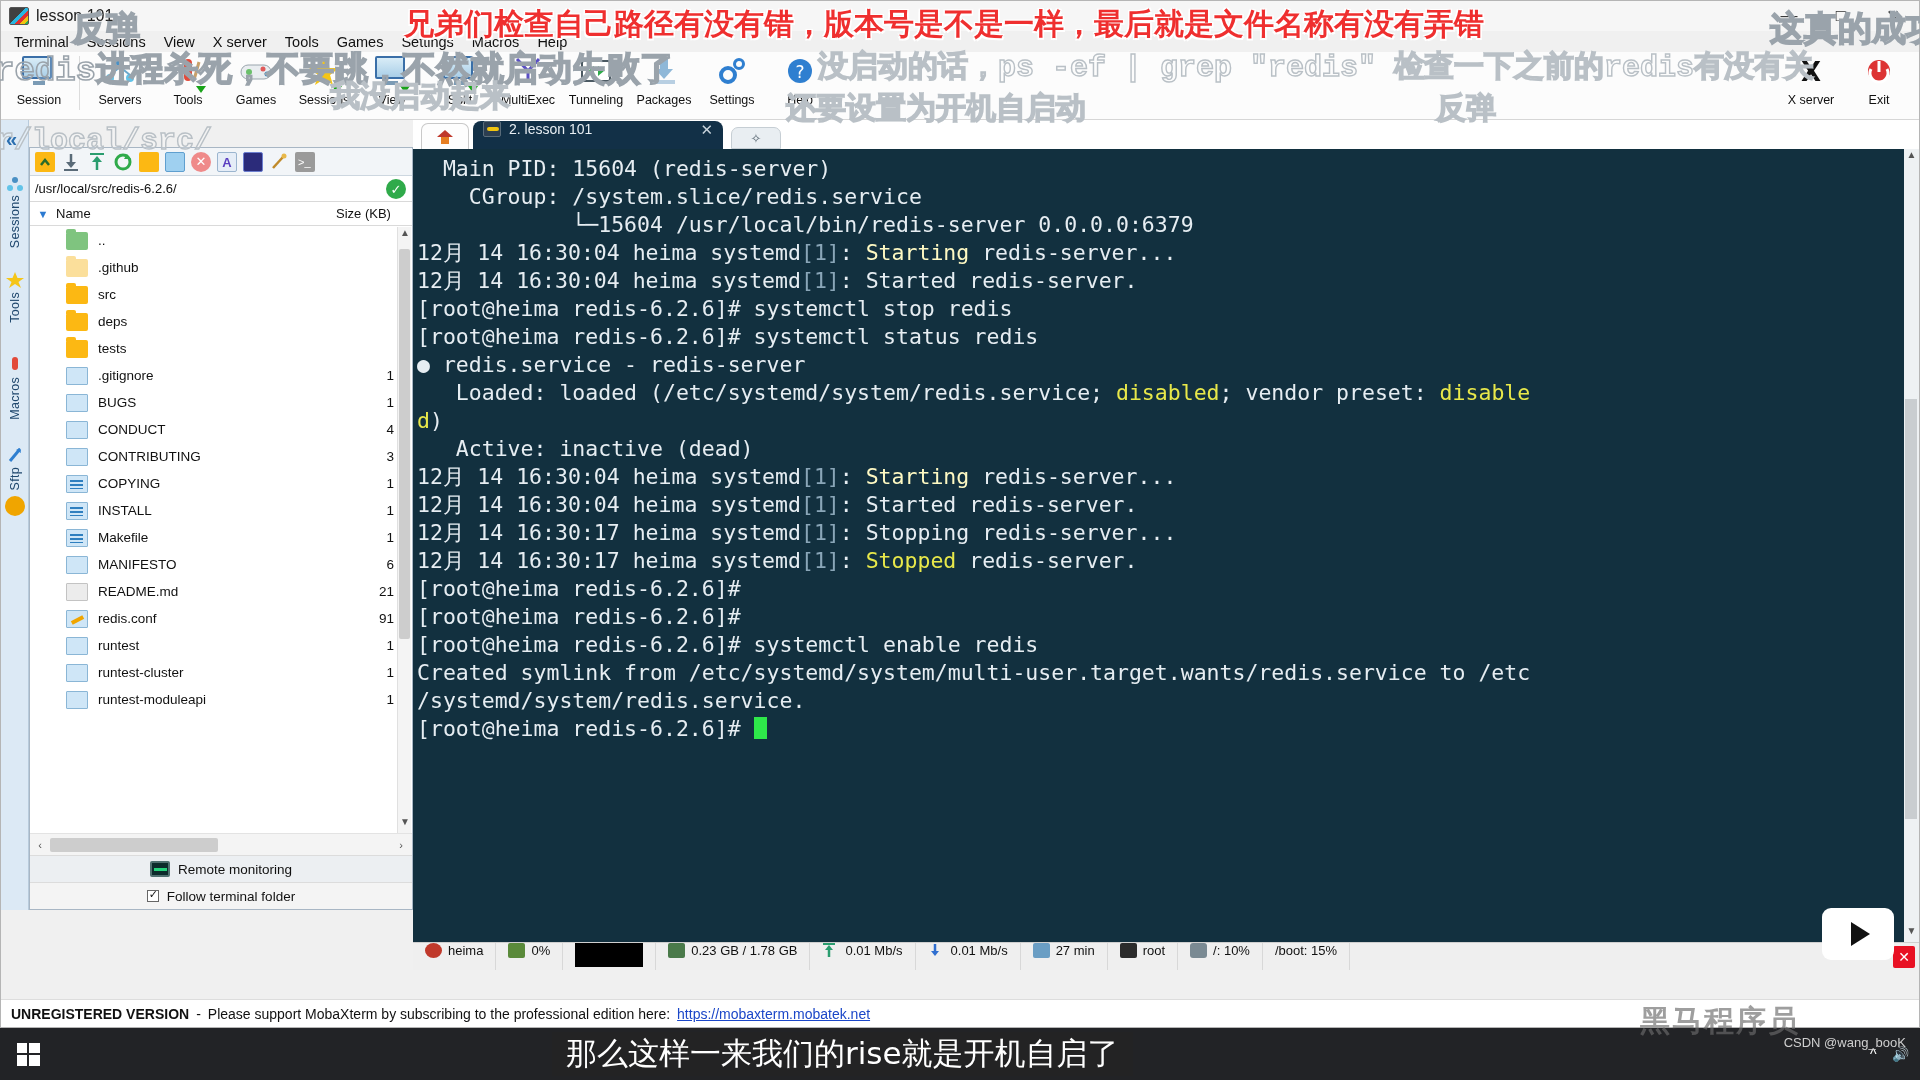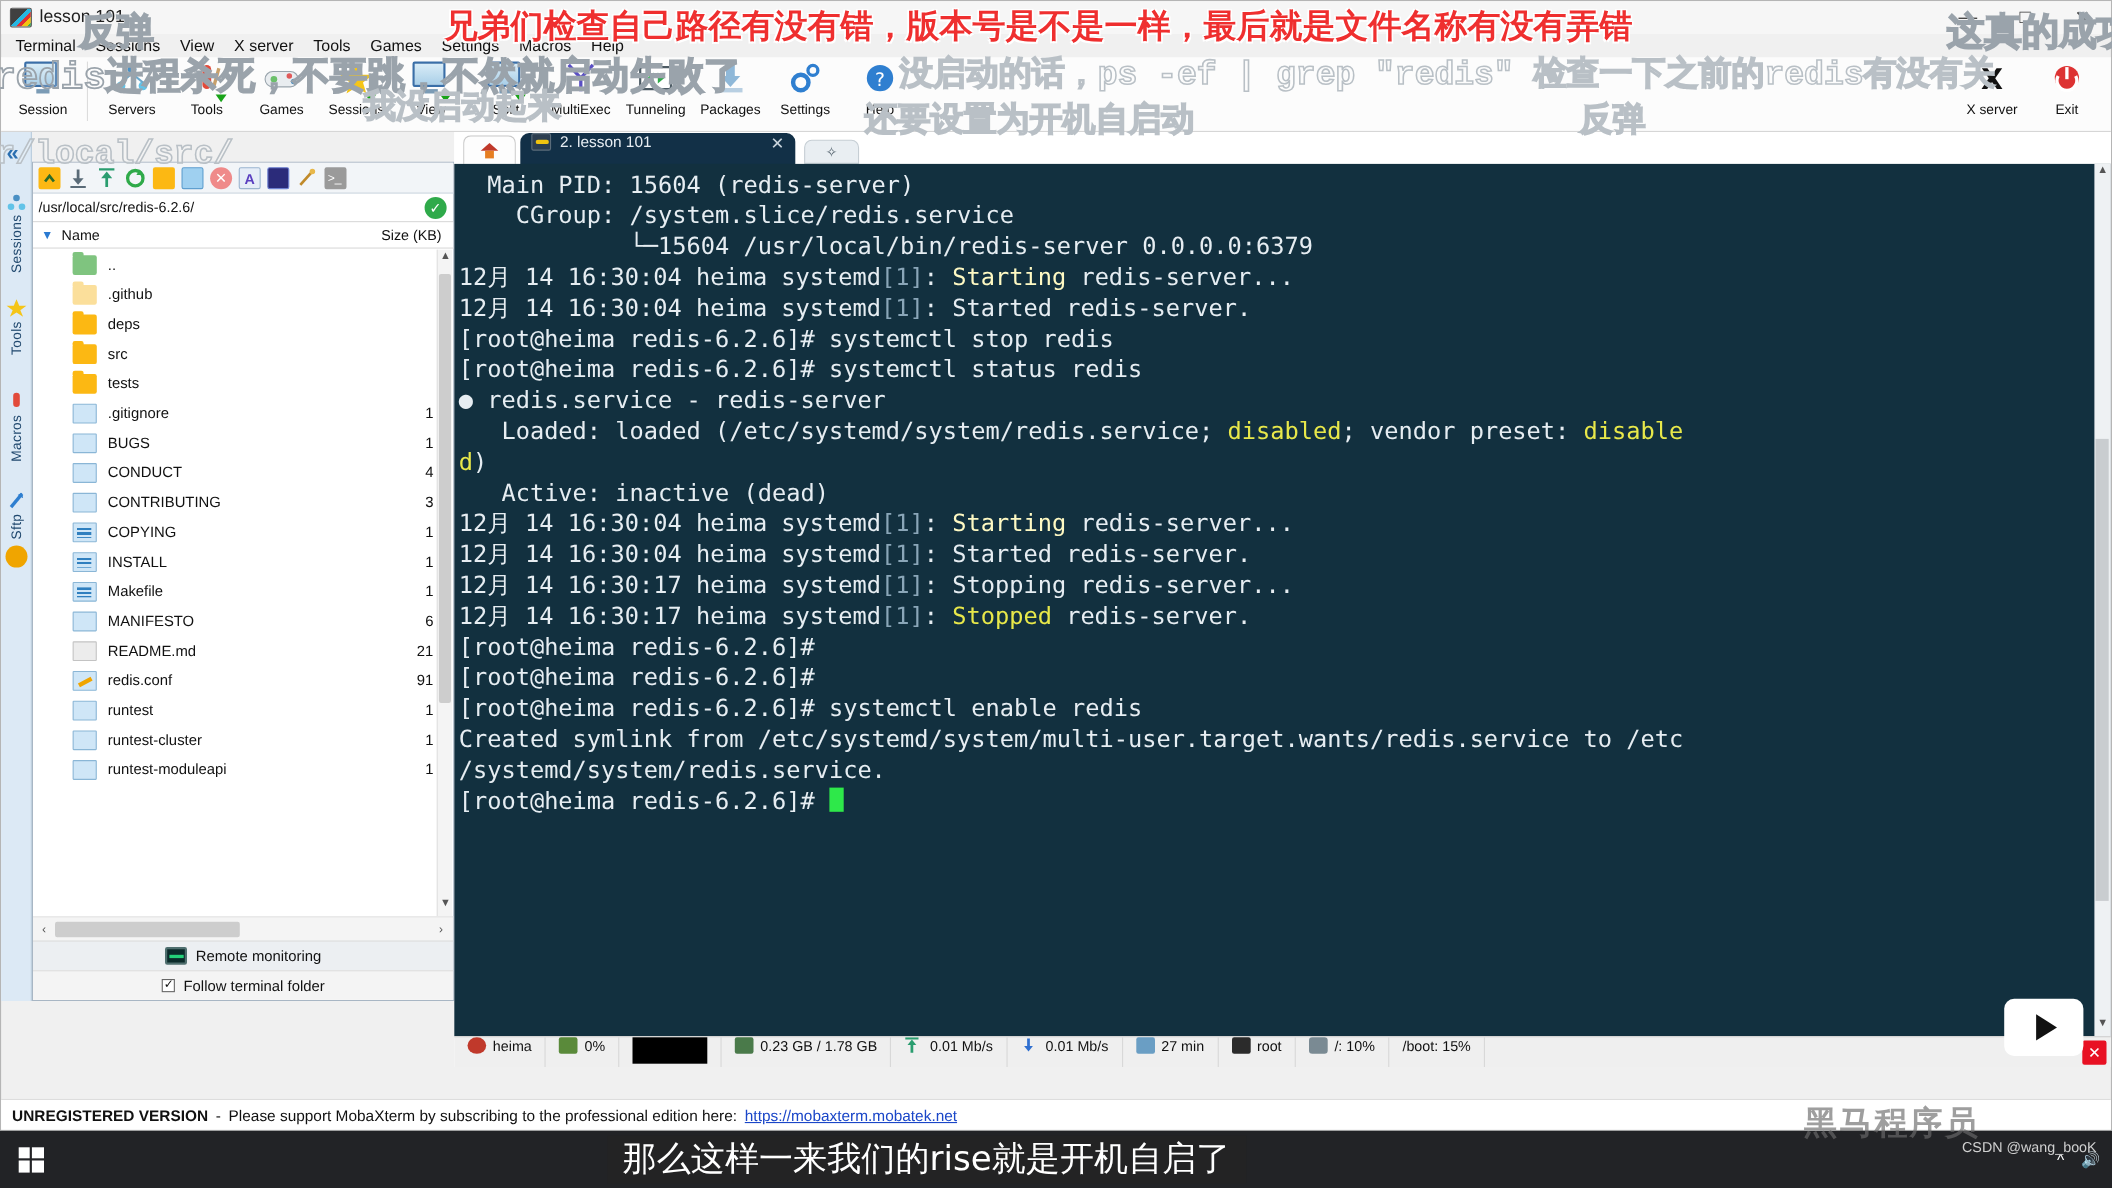--- a/index.html
+++ b/index.html
@@ -64,21 +64,21 @@
              position:relative; }
   .fb-path input { border:none; outline:none; font-size:13px; color:#111; width:330px;
                    padding-left:5px; background:transparent; }
   .check-badge { position:absolute; right:6px; top:3px; width:20px;height:20px;border-radius:50%;
                  background:#2faa4a; color:#fff; font-size:13px; display:flex;align-items:center;
                  justify-content:center; }
   .fb-head { height:24px; background:#fff; border-bottom:1px solid #dadada;
              display:flex; align-items:center; font-size:13px; color:#111; }
   .fb-head .caret { width:26px; text-align:center; color:#2b7ad1; font-size:11px; }
   .fb-head .c-name { flex:1; }
-  .fb-head .c-size { width:76px;text-align:center; }
+  .fb-head .c-size { width:76px; }
   .fb-list { position:absolute; left:0; top:79px; right:0; bottom:76px; overflow:hidden; }
   .frow { height:27px; display:flex; align-items:center; font-size:13.5px; color:#111; }
   .fico { width:22px; height:18px; margin-left:36px; margin-right:10px; position:relative; }
   .folder { background:#fcb813; border-radius:2px 2px 2px 2px; }
   .folder:before { content:""; position:absolute; left:0; top:-3px; width:10px;height:4px;
                    background:#fcb813; border-radius:2px 2px 0 0; }
   .folder.pale { background:#fbdf9b; } .folder.pale:before{ background:#fbdf9b; }
   .folder.up { background:#7fc47f; } .folder.up:before{ background:#7fc47f; }
   .doc { background:#cfe6f7; border:1px solid #8ab6d6; border-radius:1px; }
   .doc.lines:after { content:""; position:absolute; left:3px; top:4px; width:13px; height:9px;
@@ -431,26 +431,26 @@
             <div class="fname">..</div>
             <div class="fsize"></div>
           </div>
           <div class="frow">
             <div class="fico folder pale"></div>
             <div class="fname">.github</div>
             <div class="fsize"></div>
           </div>
           <div class="frow">
             <div class="fico folder"></div>
+            <div class="fname">src</div>
+            <div class="fsize"></div>
+          </div>
+          <div class="frow">
+            <div class="fico folder"></div>
             <div class="fname">deps</div>
-            <div class="fsize"></div>
-          </div>
-          <div class="frow">
-            <div class="fico folder"></div>
-            <div class="fname">src</div>
             <div class="fsize"></div>
           </div>
           <div class="frow">
             <div class="fico folder"></div>
             <div class="fname">tests</div>
             <div class="fsize"></div>
           </div>
           <div class="frow">
             <div class="fico doc"></div>
             <div class="fname">.gitignore</div>

